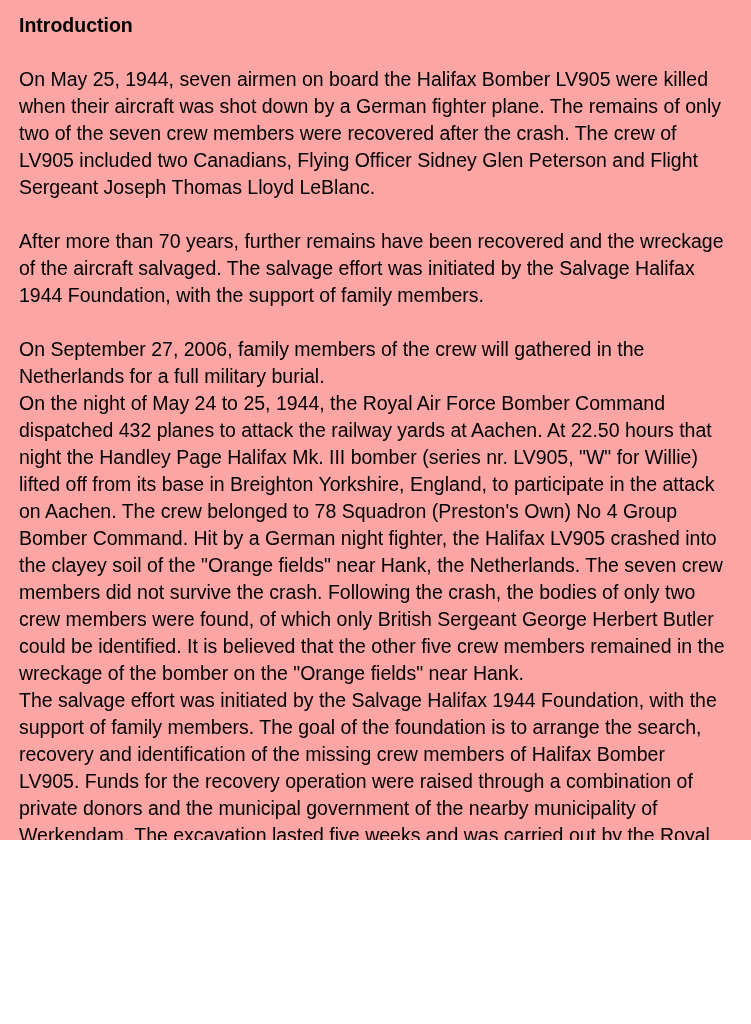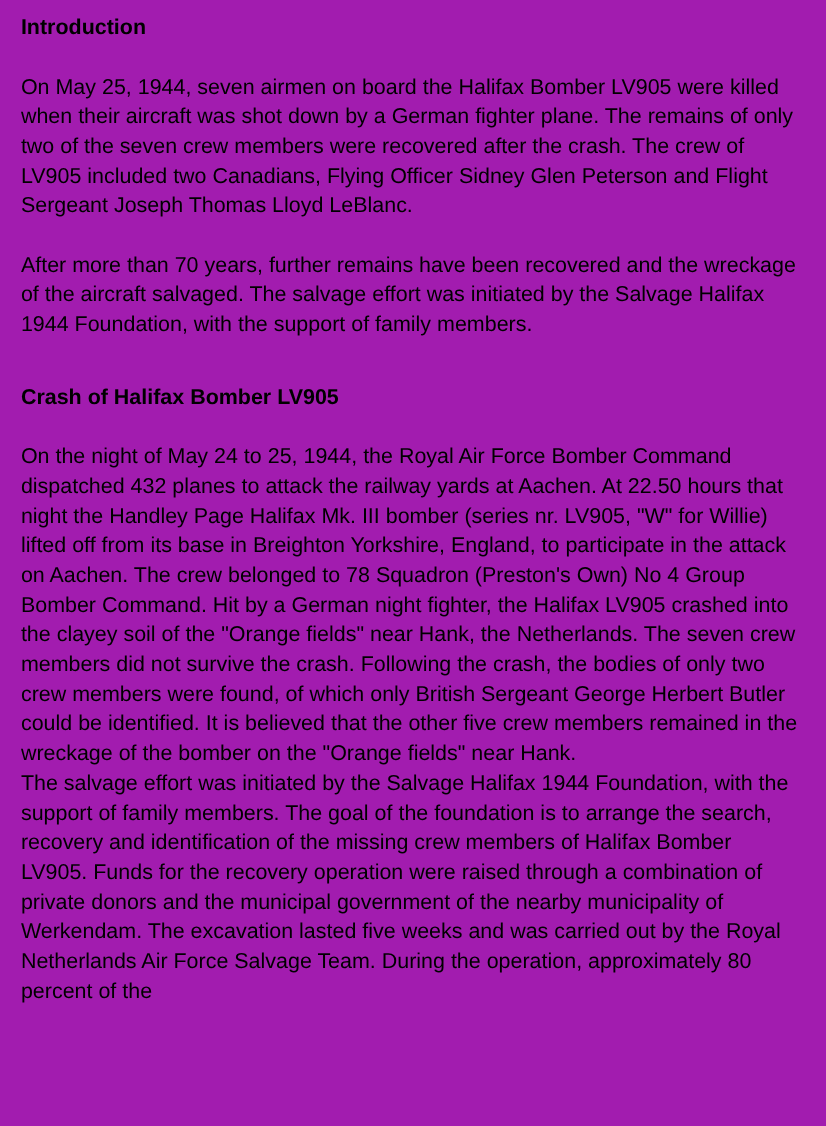--- a/index.html
+++ b/index.html
@@ -2,23 +2,23 @@
 <html><head>
 <meta charset="utf-8">
 <style>
   html, body {
     margin: 0;
     padding: 0;
     background: #ffffff;
   }
   .page {
     width: 751px;
-    height: 1024px;
+    height: 840px;
     box-sizing: border-box;
-    background: #a21caf;
+    background: #fca5a5;
     color: #000000;
     padding: 12px 24px 0 19px;
     font-family: "Liberation Sans", "DejaVu Sans", sans-serif;
     font-size: 19.5px;
     line-height: 27px;
     overflow: hidden;
   }
   .section-heading {
     font-size: 19.5px;
     line-height: 27px;
@@ -37,24 +37,24 @@
 </style>
 </head>
 <body>
 
 <div class="page">
 
   <div class="section">
     <h2 class="section-heading">Introduction</h2>
     <p class="paragraph">On May 25, 1944, seven airmen on board the Halifax Bomber LV905 were killed when their aircraft was shot down by a German fighter plane. The remains of only two of the seven crew members were recovered after the crash. The crew of LV905 included two Canadians, Flying Officer Sidney Glen Peterson and Flight Sergeant Joseph Thomas Lloyd LeBlanc.</p>
     <p class="paragraph">After more than 70 years, further remains have been recovered and the wreckage of the aircraft salvaged. The salvage effort was initiated by the Salvage Halifax 1944 Foundation, with the support of family members.</p>
+    <p class="paragraph">On September 27, 2006, family members of the crew will gathered in the Netherlands for a full military burial.</p>
   </div>
 
   <div class="section">
-    <h2 class="section-heading">Crash of Halifax Bomber LV905</h2>
     <p class="paragraph">On the night of May 24 to 25, 1944, the Royal Air Force Bomber Command dispatched 432 planes to attack the railway yards at Aachen. At 22.50 hours that night the Handley Page Halifax Mk. III bomber (series nr. LV905, "W" for Willie) lifted off from its base in Breighton Yorkshire, England, to participate in the attack on Aachen. The crew belonged to 78 Squadron (Preston's Own) No 4 Group Bomber Command. Hit by a German night fighter, the Halifax LV905 crashed into the clayey soil of the "Orange fields" near Hank, the Netherlands. The seven crew members did not survive the crash. Following the crash, the bodies of only two crew members were found, of which only British Sergeant George Herbert Butler could be identified. It is believed that the other five crew members remained in the wreckage of the bomber on the "Orange fields" near Hank.</p>
   </div>
 
   <div class="section">
     <p class="paragraph">The salvage effort was initiated by the Salvage Halifax 1944 Foundation, with the support of family members. The goal of the foundation is to arrange the search, recovery and identification of the missing crew members of Halifax Bomber LV905. Funds for the recovery operation were raised through a combination of private donors and the municipal government of the nearby municipality of Werkendam. The excavation lasted five weeks and was carried out by the Royal Netherlands Air Force Salvage Team. During the operation, approximately 80 percent of the</p>
   </div>
 
 </div>
 
 </body></html>

